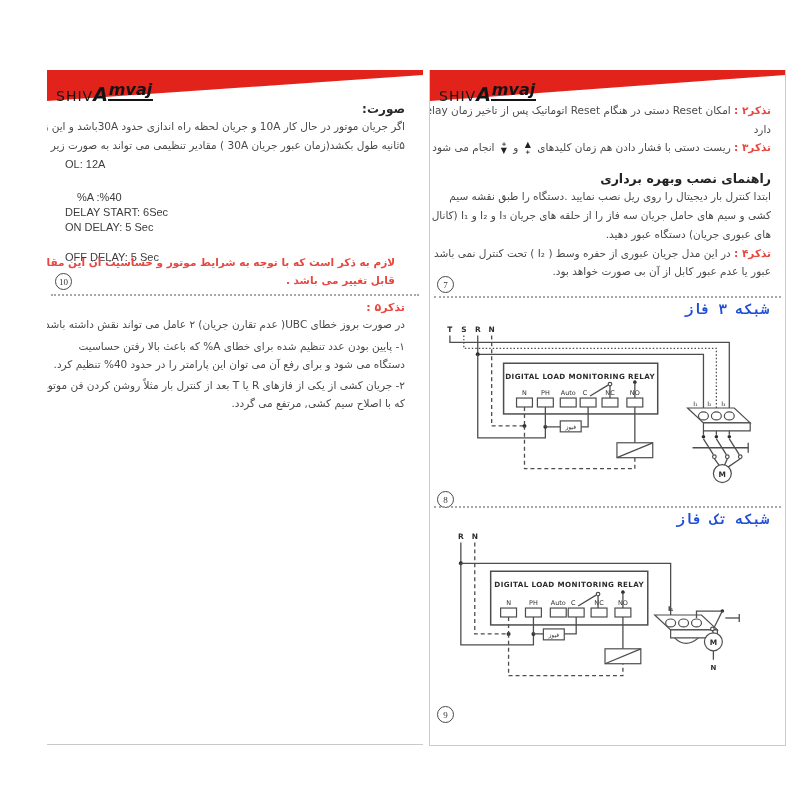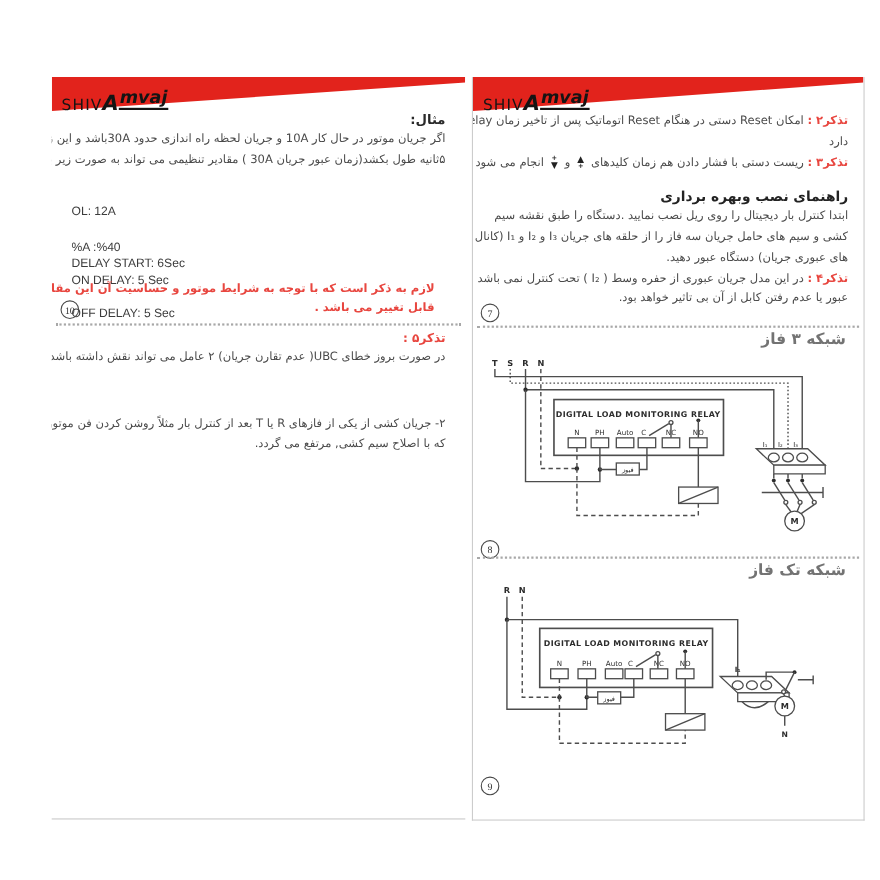--- a/index.html
+++ b/index.html
@@ -12,23 +12,23 @@
   .logo{position:absolute;top:13px;left:9px;color:#141414;white-space:nowrap;z-index:3;}
   .logo-shiv{font-weight:normal;font-size:14px;letter-spacing:1px;}
   .logo-a{font-weight:bold;font-size:19px;font-style:italic;}
   .logo-mvaj{font-weight:bold;font-size:16px;font-style:italic;position:relative;top:-6px;
              border-bottom:2.5px solid #141414;padding:0 1px;}
   .rtl{direction:rtl;text-align:right;color:#4a4a4a;font-size:10.5px;white-space:nowrap;}
   .line{position:absolute;}
   .bold{font-weight:bold;color:#2a2a2a;}
   .red{color:#e8463f;font-weight:bold;}
   .ltr{direction:ltr;text-align:left;font-family:"Liberation Sans","DejaVu Sans",sans-serif;
-       color:#3c3c3c;font-size:11px;white-space:nowrap;margin-top:28px;}
+       color:#3c3c3c;font-size:11px;white-space:nowrap;}
   .heading{font-weight:bold;color:#222;font-size:12.5px;}
-  .nettitle{font-weight:bold;color:#737373;font-size:14px;}
+  .nettitle{font-weight:bold;color:#1d4ed8;font-size:14px;font-family:Liberation Mono, monospace;}
   .dots{position:absolute;left:4px;right:4px;border-top:2px dotted #a8a8a8;height:0;}
   .circ{position:absolute;width:15px;height:15px;border:1.3px solid #4a4a4a;border-radius:50%;
         font-size:9px;color:#333;display:flex;align-items:center;justify-content:center;
         font-family:"Liberation Serif","DejaVu Serif",serif;}
   .key{display:inline-flex;flex-direction:column;align-items:center;vertical-align:middle;
        line-height:1;margin:0 3px;color:#222;}
   .key .tri{font-size:8px;}
   .key .plus{font-size:6px;font-weight:bold;}
   svg text{font-family:"DejaVu Sans","Liberation Sans",sans-serif;fill:#2c2c2c;}
   svg .wire{stroke:#4d4d4d;stroke-width:1.3;fill:none;}
@@ -44,38 +44,40 @@
 <div class="canvas">
 
   <div class="page page-left">
     <svg class="banner" width="376" height="34">
       <polygon points="0,0 376,0 376,5 0,31" fill="#e2231c"></polygon>
     </svg>
     <div class="logo">
       <span class="logo-shiv">SHIV</span><span class="logo-a">A</span><span class="logo-mvaj">mvaj</span>
     </div>
 
-    <div class="line rtl bold" style="top:32px;right:18px;font-size:12px">مثال:</div>
+    <div class="line rtl bold" style="top:32px;right:18px;font-size:12px">صورت:</div>
     <div class="line rtl" style="top:50px;right:18px">اگر جریان موتور در حال کار 10A و جریان  لحظه راه اندازی حدود  30Aباشد و این زمان</div>
     <div class="line rtl" style="top:69px;right:18px">۵ثانیه طول بکشد(زمان عبور جریان 30A ) مقادیر تنظیمی می تواند به صورت زیر باشد .</div>
 
     <div class="line ltr" style="top:88px;left:18px">OL: 12A</div>
-    <div class="line ltr" style="top:121px;left:18px">%A :%40</div>
+    <div class="line ltr" style="top:121px;left:30px">%A :%40</div>
     <div class="line ltr" style="top:136px;left:18px">DELAY START: 6Sec</div>
     <div class="line ltr" style="top:151px;left:18px">ON DELAY: 5 Sec</div>
     <div class="line ltr" style="top:181px;left:18px">OFF DELAY: 5 Sec</div>
 
     <div class="line rtl red" style="top:186px;right:28px;font-size:10.5px">لازم به ذکر است که  با  توجه  به شرایط  موتور  و حساسیت  آن   این مقادیر</div>
     <div class="line rtl red" style="top:204px;right:28px;font-size:10.5px">قابل تغییر می باشد .</div>
 
     <div class="circ" style="top:203px;left:8px">10</div>
     <div class="dots" style="top:224px"></div>
 
     <div class="line rtl red" style="top:231px;right:18px;font-size:11px">تذکر۵ :</div>
     <div class="line rtl" style="top:248px;right:18px">در صورت بروز خطای UBC( عدم تقارن جریان) ۲  عامل می تواند  نقش داشته باشد:</div>
+    <div class="line rtl" style="top:270px;right:18px">۱- پایین بودن عدد تنظیم شده برای خطای A% که باعث بالا رفتن  حساسیت</div>
+    <div class="line rtl" style="top:288px;right:18px">دستگاه می شود  و برای  رفع آن  می توان  این  پارامتر را در حدود 40%  تنظیم  کرد.</div>
     <div class="line rtl" style="top:309px;right:18px">۲- جریان کشی از یکی  از فازهای R یا T بعد از کنترل بار مثلاً روشن کردن فن موتور</div>
     <div class="line rtl" style="top:327px;right:18px">که با اصلاح سیم کشی, مرتفع می گردد.</div>
   </div>
 
   <div class="page page-right">
     <svg class="banner" width="355" height="34">
       <polygon points="0,0 355,0 355,5 0,31" fill="#e2231c"></polygon>
     </svg>
     <div class="logo">
       <span class="logo-shiv">SHIV</span><span class="logo-a">A</span><span class="logo-mvaj">mvaj</span>
@@ -104,21 +106,21 @@
 
     <div class="line rtl heading" style="top:101px;right:14px">راهنمای نصب وبهره برداری</div>
     <div class="line rtl" style="top:139px;right:14px">کشی و سیم های حامل  جریان سه فاز را  از حلقه های جریان I₃ و I₂ و I₁ (کانال</div>
     <div class="line rtl" style="top:120px;right:14px">ابتدا کنترل بار دیجیتال را روی ریل نصب نمایید .دستگاه را طبق نقشه سیم</div>
     <div class="line rtl" style="top:158px;right:14px">های عبوری جریان) دستگاه عبور دهید.</div>
 
     <div class="line rtl" style="top:177px;right:14px">
       <span class="red">تذکر۴ :</span>
       <span>در این مدل جریان عبوری از حفره وسط ( I₂ ) تحت کنترل نمی باشد و</span>
     </div>
-    <div class="line rtl" style="top:195px;right:14px">عبور یا عدم رفتن کابل از آن بی تاثیر خواهد بود.</div>
+    <div class="line rtl" style="top:195px;right:14px">عبور یا عدم عبور کابل از آن بی صورت خواهد بود.</div>
 
     <div class="circ" style="top:206px;left:7px">7</div>
     <div class="dots" style="top:226px"></div>
 
     <div class="line rtl nettitle" style="top:231px;right:16px">شبکه ۳ فاز</div>
 
     <svg style="position:absolute;top:251px;left:4px" width="348" height="168" viewBox="0 0 350 168">
       <g>
         <text x="16" y="11" font-size="7.5" font-weight="bold" text-anchor="middle">T</text>
         <text x="30" y="11" font-size="7.5" font-weight="bold" text-anchor="middle">S</text>

